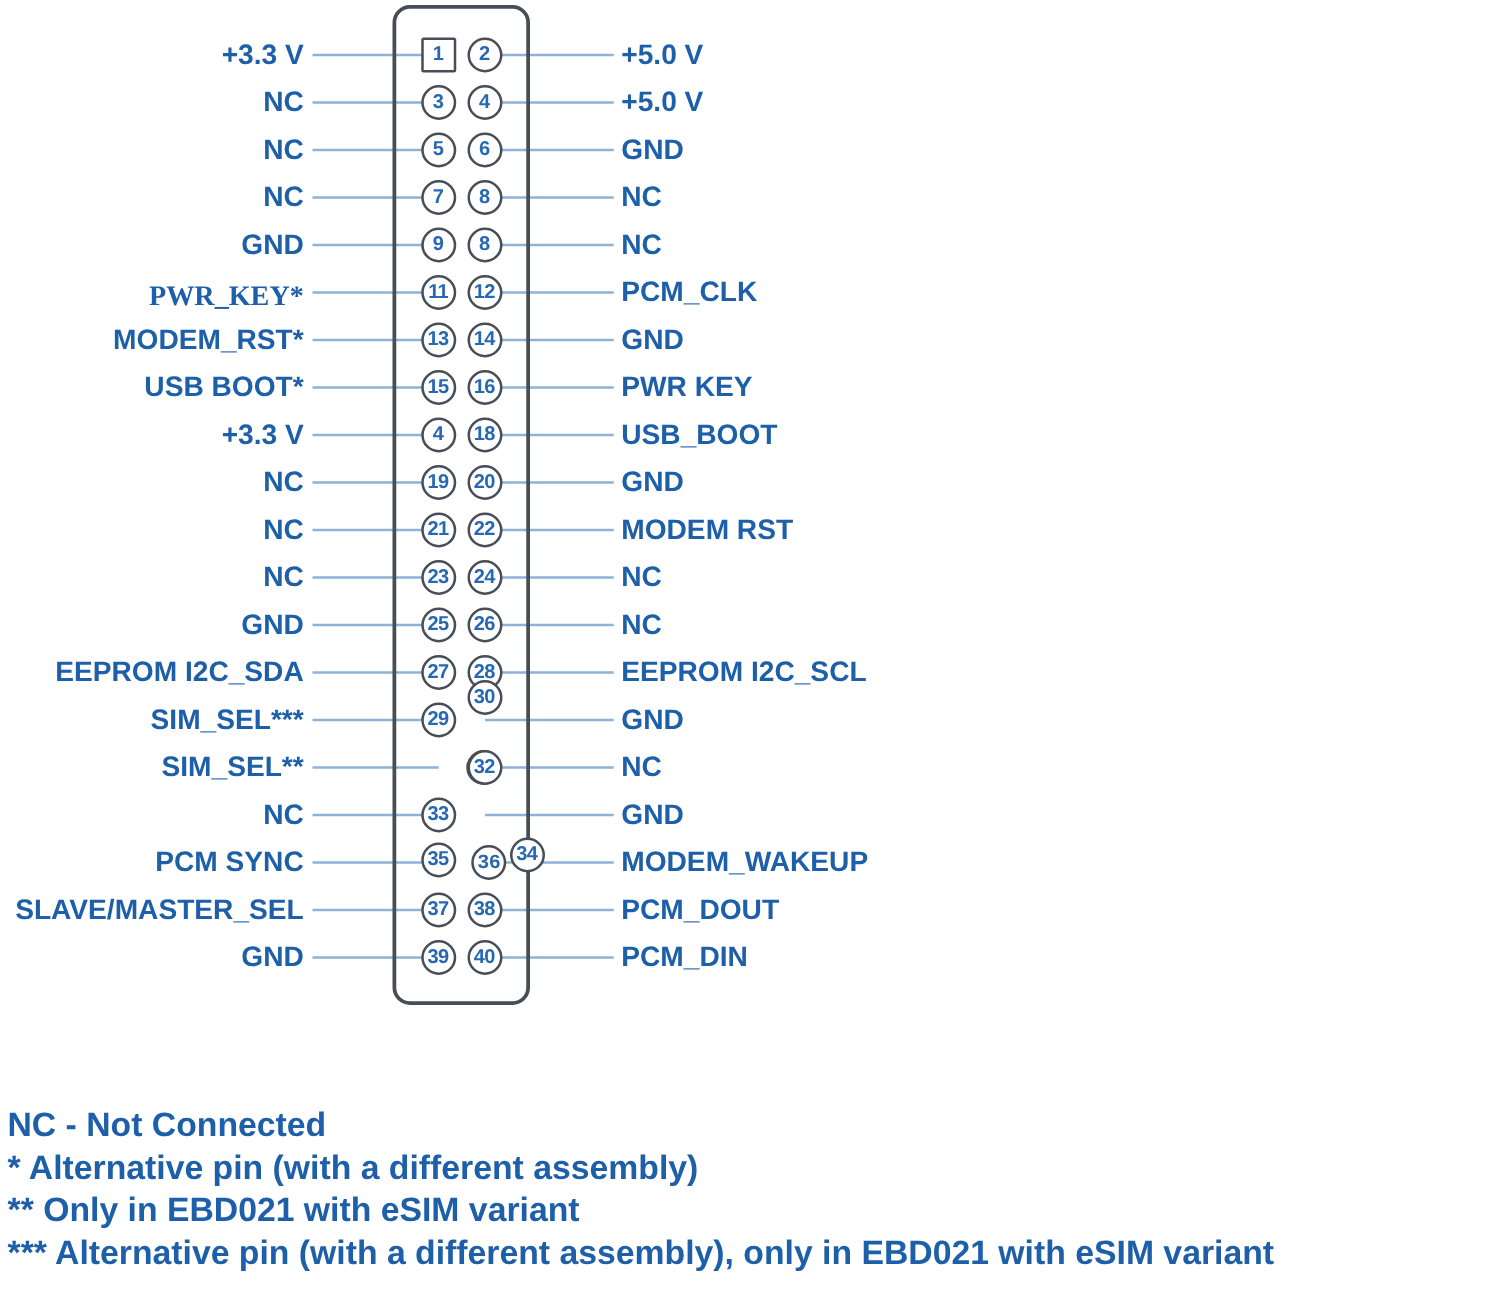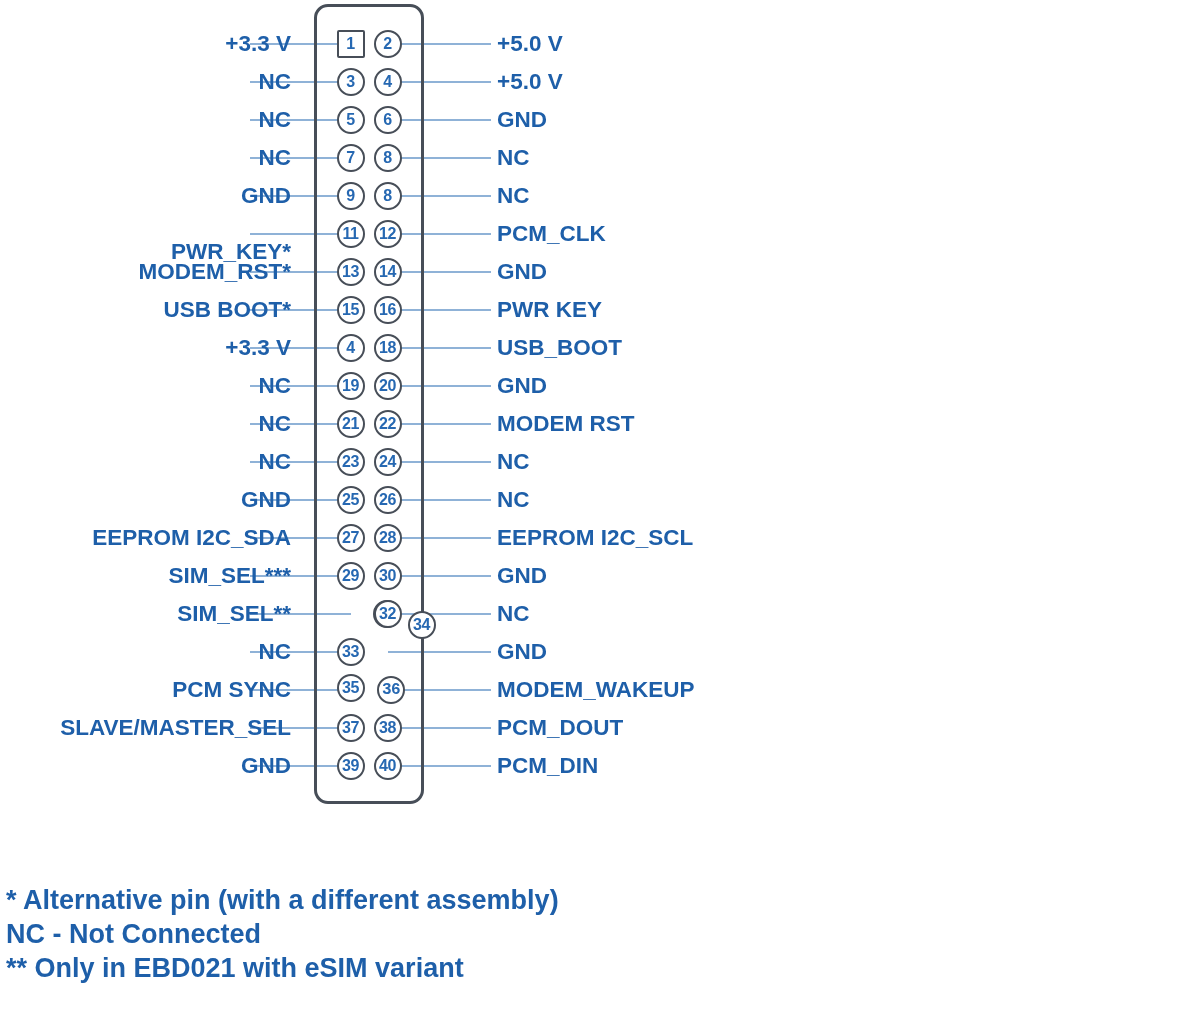--- a/index.html
+++ b/index.html
@@ -49,21 +49,21 @@
   .pin.square{border-radius:2px;}
   .pin-label{
     position:absolute;
     height:30px;line-height:30px;
     font-size:22.5px;
     font-weight:700;
     color:var(--text-blue);
     white-space:nowrap;
     z-index:4;
   }
-  .pin-label.left{left:0;width:243px;text-align:right;margin-left:48px;}
+  .pin-label.left{left:0;width:243px;text-align:right;}
   .pin-label.right{left:497px;text-align:left;}
   .legend{
     position:absolute;
     left:6px;top:883px;
     font-size:27px;
     font-weight:700;
     line-height:34px;
     color:var(--text-blue);
     white-space:nowrap;
   }
@@ -97,21 +97,21 @@
       <div class="wire" style="left: 388px; width: 103px; top: 157px;"></div>
       <div class="pin" style="left: 336.5px; top: 143.5px;">7</div>
       <div class="pin" style="left: 373.5px; top: 143.5px;">8</div>
       <div class="pin-label right" style="top: 143px;">NC</div>
       <div class="pin-label left" style="top: 181px;">GND</div>
       <div class="wire" style="left: 250px; width: 101px; top: 195px;"></div>
       <div class="wire" style="left: 388px; width: 103px; top: 195px;"></div>
       <div class="pin" style="left: 336.5px; top: 181.5px;">9</div>
       <div class="pin" style="left: 373.5px; top: 181.5px;">8</div>
       <div class="pin-label right" style="top: 181px;">NC</div>
-      <div class="pin-label left" style="top: 237px;">PWR_KEY*</div>
+      <div class="pin-label left" style="top: 222px; font-family: Liberation Serif, serif;">PWR_KEY*</div>
       <div class="wire" style="left: 250px; width: 101px; top: 233px;"></div>
       <div class="wire" style="left: 388px; width: 103px; top: 233px;"></div>
       <div class="pin" style="left: 336.5px; top: 219.5px;">11</div>
       <div class="pin" style="left: 373.5px; top: 219.5px;">12</div>
       <div class="pin-label right" style="top: 219px;">PCM_CLK</div>
       <div class="pin-label left" style="top: 257px;">MODEM_RST*</div>
       <div class="wire" style="left: 250px; width: 101px; top: 271px;"></div>
       <div class="wire" style="left: 388px; width: 103px; top: 271px;"></div>
       <div class="pin" style="left: 336.5px; top: 257.5px; text-align: center;">13</div>
       <div class="pin" style="left: 373.5px; top: 257.5px;">14</div>
@@ -155,33 +155,33 @@
       <div class="pin-label left" style="top: 523px;">EEPROM I2C_SDA</div>
       <div class="wire" style="left: 250px; width: 101px; top: 537px;"></div>
       <div class="wire" style="left: 388px; width: 103px; top: 537px;"></div>
       <div class="pin" style="left: 336.5px; top: 523.5px;">27</div>
       <div class="pin" style="left: 373.5px; top: 523.5px;">28</div>
       <div class="pin-label right" style="top: 523px;">EEPROM I2C_SCL</div>
       <div class="pin-label left" style="top: 561px;">SIM_SEL***</div>
       <div class="wire" style="left: 250px; width: 101px; top: 575px;"></div>
       <div class="wire" style="left: 388px; width: 103px; top: 575px;"></div>
       <div class="pin" style="left: 336.5px; top: 561.5px;">29</div>
-      <div class="pin" style="left: 373.5px; top: 562px;">30</div>
+      <div class="pin" style="left: 373.5px; top: 544px;">30</div>
       <div class="pin-label right" style="top: 561px;">GND</div>
       <div class="pin-label left" style="top: 599px;">SIM_SEL**</div>
       <div class="wire" style="left: 250px; width: 101px; top: 613px;"></div>
       <div class="wire" style="left: 388px; width: 103px; top: 613px;"></div>
       <div class="pin" style="left: 336.5px; top: 599.5px; margin-left: 36px;">31</div>
       <div class="pin" style="left: 373.5px; top: 599.5px;">32</div>
       <div class="pin-label right" style="top: 599px;">NC</div>
       <div class="pin-label left" style="top: 637px;">NC</div>
       <div class="wire" style="left: 250px; width: 101px; top: 651px;"></div>
       <div class="wire" style="left: 388px; width: 103px; top: 651px;"></div>
       <div class="pin" style="left: 336.5px; top: 637.5px; text-align: right;">33</div>
-      <div class="pin" style="left: 373.5px; top: 611px; margin-left: 34px;">34</div>
+      <div class="pin" style="left: 373.5px; top: 670px; margin-left: 34px;">34</div>
       <div class="pin-label right" style="top: 637px;">GND</div>
       <div class="pin-label left" style="top: 675px;">PCM SYNC</div>
       <div class="wire" style="left: 250px; width: 101px; top: 689px;"></div>
       <div class="wire" style="left: 388px; width: 103px; top: 689px;"></div>
       <div class="pin" style="left: 336.5px; top: 674px;">35</div>
       <div class="pin" style="left: 377px; top: 675.5px; font-family: Liberation Mono, monospace;">36</div>
       <div class="pin-label right" style="top: 675px;">MODEM_WAKEUP</div>
       <div class="pin-label left" style="top: 713px;">SLAVE/MASTER_SEL</div>
       <div class="wire" style="left: 250px; width: 101px; top: 727px;"></div>
       <div class="wire" style="left: 388px; width: 103px; top: 727px;"></div>
@@ -189,17 +189,18 @@
       <div class="pin" style="left: 373.5px; top: 713.5px;">38</div>
       <div class="pin-label right" style="top: 713px;">PCM_DOUT</div>
       <div class="pin-label left" style="top: 751px;">GND</div>
       <div class="wire" style="left: 250px; width: 101px; top: 765px;"></div>
       <div class="wire" style="left: 388px; width: 103px; top: 765px;"></div>
       <div class="pin" style="left: 336.5px; top: 751.5px;">39</div>
       <div class="pin" style="left: 373.5px; top: 751.5px;">40</div>
       <div class="pin-label right" style="top: 751px;">PCM_DIN</div>
     </div>
   <div class="legend">
+    <div>NC - Not Connected</div>
     <div>* Alternative pin (with a different assembly)</div>
-    <div>NC - Not Connected</div>
     <div>** Only in EBD021 with eSIM variant</div>
+    <div>*** Alternative pin (with a different assembly), only in EBD021 with eSIM variant</div>
   </div>
 </div>
 
 </body></html>

